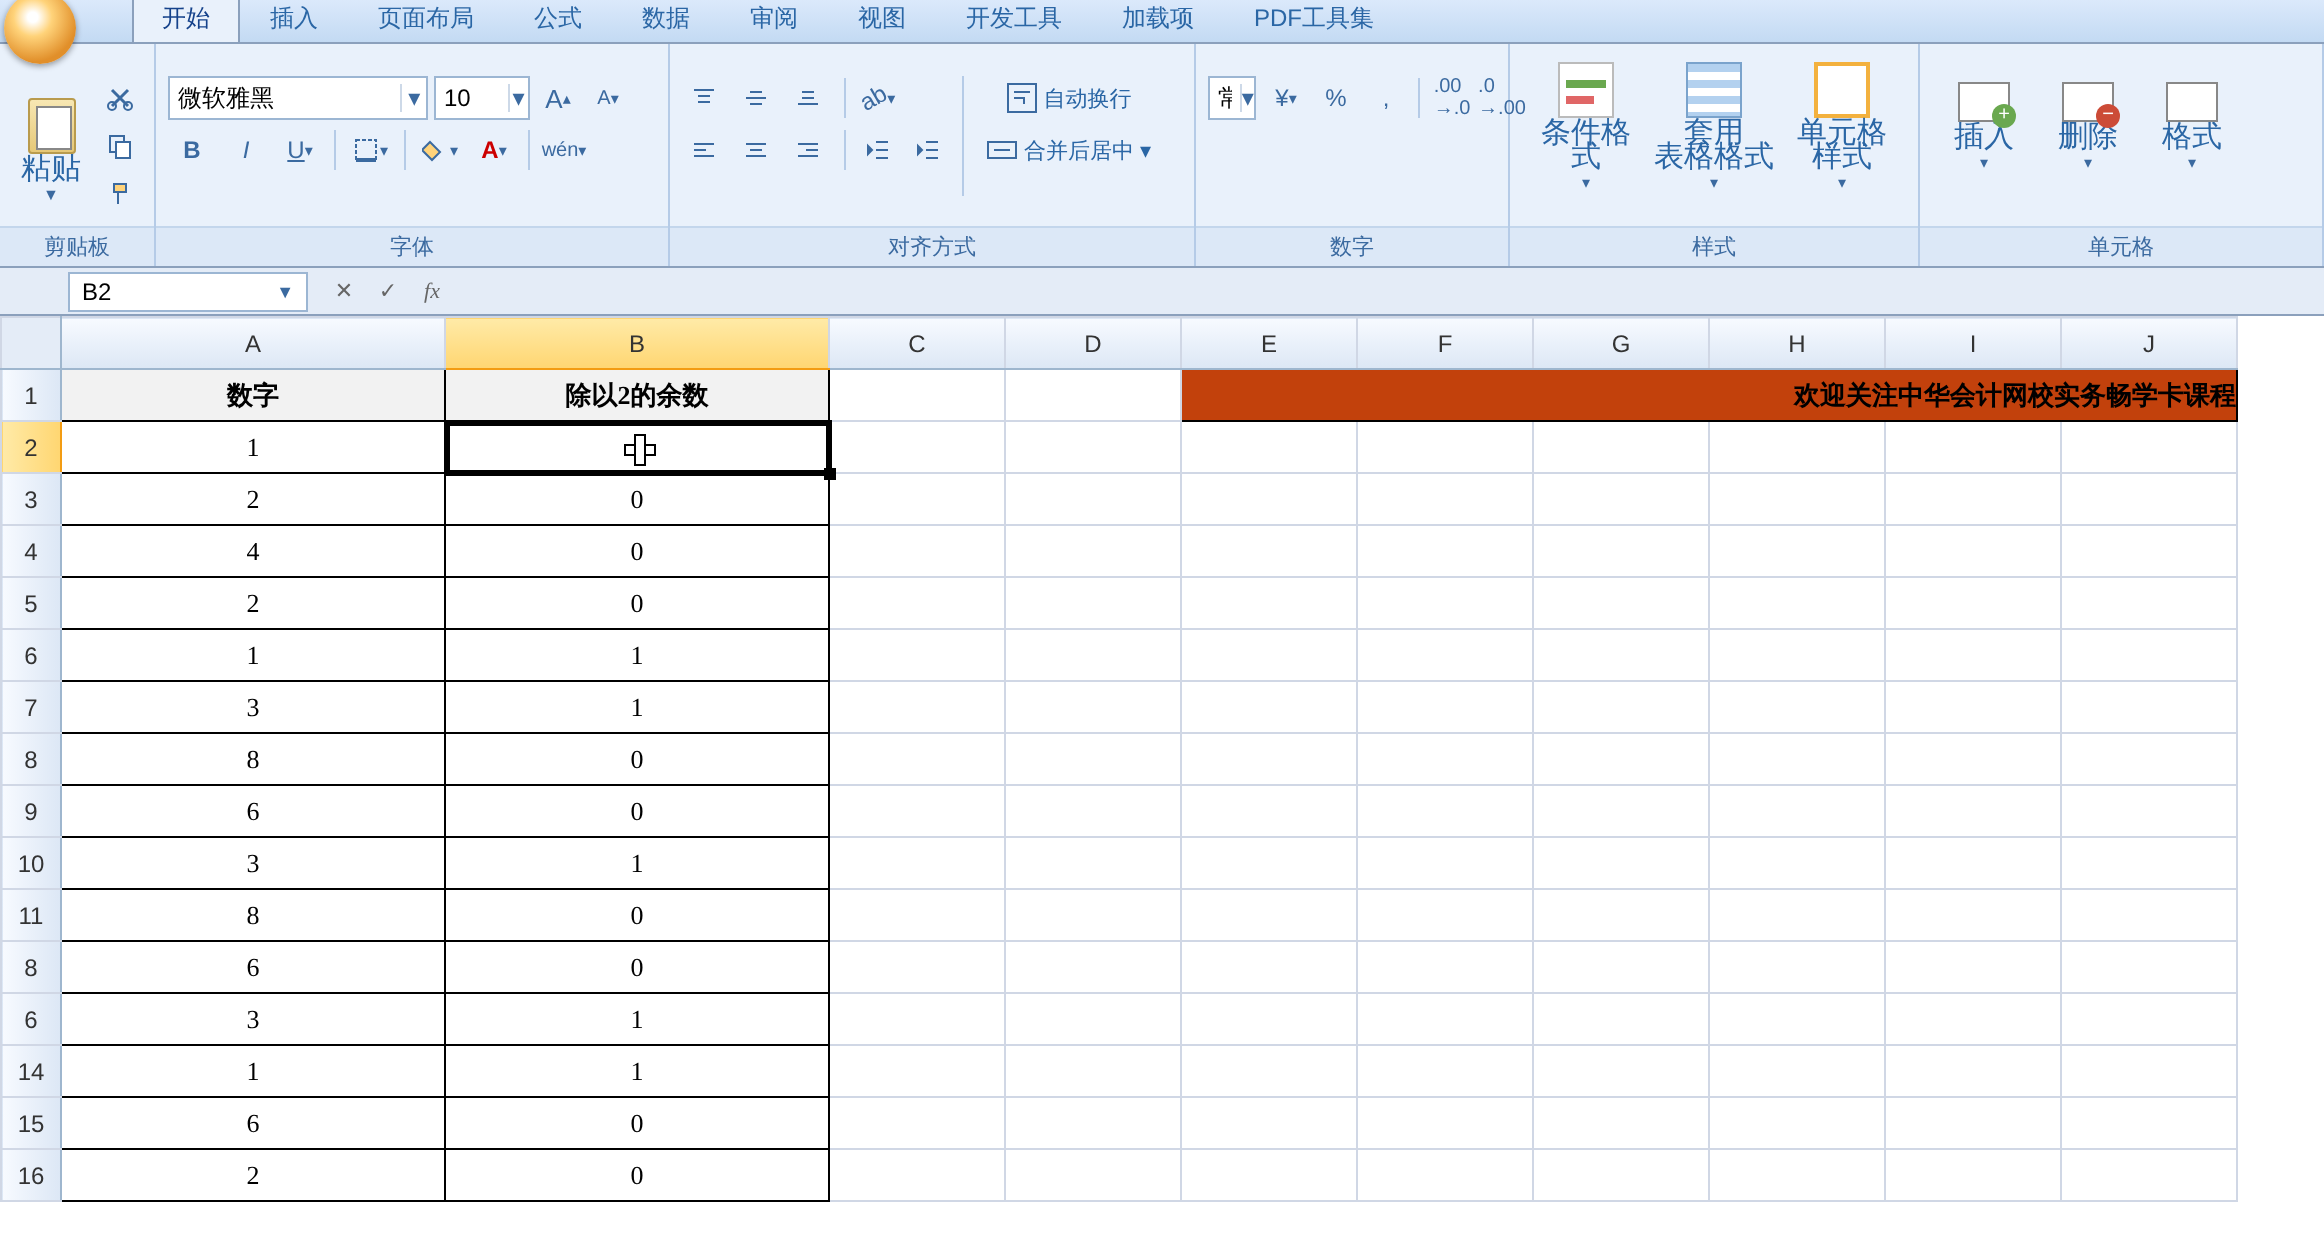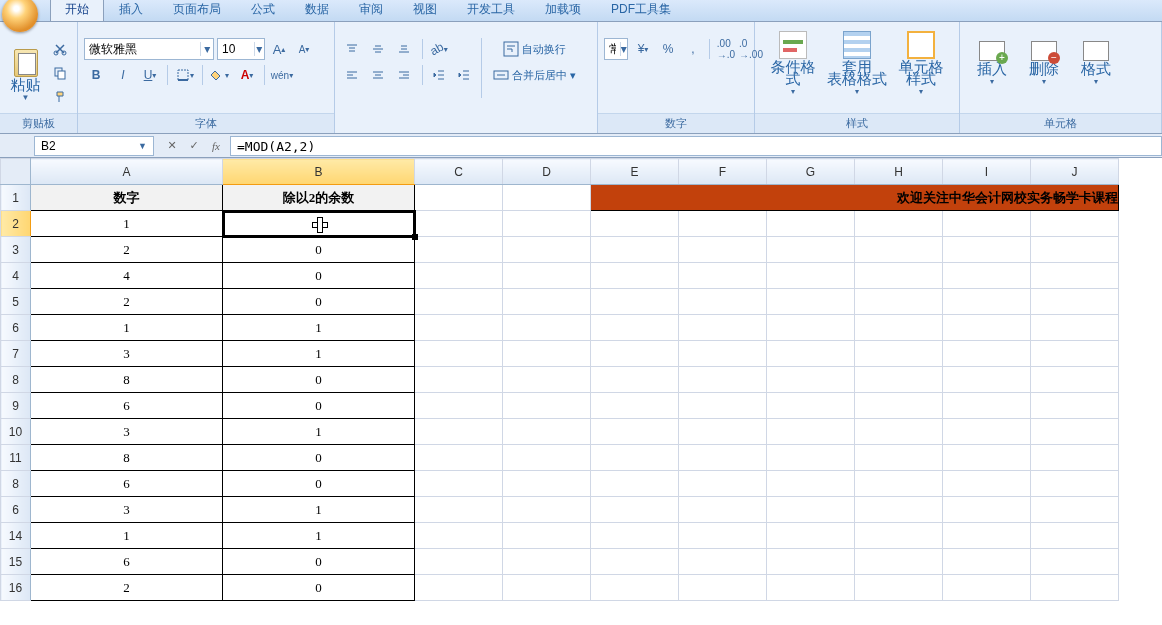--- a/index.html
+++ b/index.html
@@ -1,17 +1,17 @@
 <!DOCTYPE html>
 <html><head>
 <meta charset="utf-8">
 <style>
 * { box-sizing: border-box; margin: 0; padding: 0; font-family: "Microsoft YaHei", sans-serif; }
 body { background: #cfe2f5; font-size: 12px; user-select: none; overflow: hidden; width: 1162px; height: 625px; }
-.tabs-row { display: flex; align-items: flex-end; height: 22px; padding-left: 50px; background: linear-gradient(#dbe9fb, #c3daf3); border-bottom: 1px solid #8ba0bc; position: relative; text-align: right; }
+.tabs-row { display: flex; align-items: flex-end; height: 22px; padding-left: 66px; background: linear-gradient(#dbe9fb, #c3daf3); border-bottom: 1px solid #8ba0bc; position: relative; text-align: right; }
 .office-btn { position: absolute; left: 2px; top: -4px; width: 36px; height: 36px; border-radius: 50%; background: radial-gradient(circle at 40% 35%, #fff 8%, #ffd37a 30%, #e18f2a 70%); box-shadow: 0 1px 3px rgba(0,0,0,.4); z-index: 5; }
 .tab { padding: 3px 14px 3px; color: #2a66a5; cursor: pointer; border: 1px solid transparent; border-bottom: none; }
 .tab.active { background: #e9f1fb; border-color: #8ba0bc; border-radius: 3px 3px 0 0; color: #15428b; }
 .ribbon { display: flex; height: 112px; background: #e9f1fb; border-bottom: 1px solid #8ba0bc; }
 .group { border-right: 1px solid #b5cbe7; display: flex; flex-direction: column; position: relative; }
 .group-body { flex: 1; display: flex; align-items: flex-start; padding: 16px 6px 0; gap: 4px; }
 .group-title { text-align: center; font-size: 11px; color: #3b6aa0; padding: 2px 0; background: #dce8f7; border-top: 1px solid #c3d6ec; position: relative; }
 .bigbtn { display: flex; flex-direction: column; align-items: center; justify-content: center; width: 44px; height: 74px; border: 1px solid transparent; border-radius: 3px; cursor: pointer; gap: 2px; }
 .bigbtn .lbl { font-size: 15px; color: #2a66a5; text-align: center; line-height: 12px; }
 .icon { display: inline-block; }
@@ -251,20 +251,21 @@
         <div class="smallbtn wide">
           <svg width="16" height="16">
               <rect x="1" y="4" width="14" height="8" fill="none" stroke="#3b6aa0"></rect>
               <path d="M4 8h8" stroke="#3b6aa0"></path>
             </svg>
           <span>合并后居中</span>
             <span class="tri">▾</span>
         </div>
       </div>
     </div>
+    <div class="group-title">对齐方式</div>
   </div>
 
   <div class="group">
     <div class="group-body" style="flex-direction:row;gap:4px;width:156px">
       <div class="combo" style="width:144px">
         <input value="常规" style="">
         <span class="dd">▾</span>
       </div>
       <div class="row">
         <div class="smallbtn">
@@ -333,21 +334,20 @@
 <div class="formula-bar">
   <div class="namebox">
     <span>B2</span>
     <span class="dd">▼</span>
   </div>
   <div class="fb-btns">
     <div class="fb-btn">✕</div>
     <div class="fb-btn">✓</div>
     <div class="fb-btn fx">fx</div>
   </div>
-  <div class="formula-input">=MOD(A2,2)</div>
 </div>
 
 <div class="grid-area">
   <table class="sheet" id="sheet">
       <tbody>
         <tr>
           <th class="corner"></th>
           <th class="colhdr cA">A</th>
           <th class="colhdr cB sel">B</th>
           <th class="colhdr cN">C</th>

